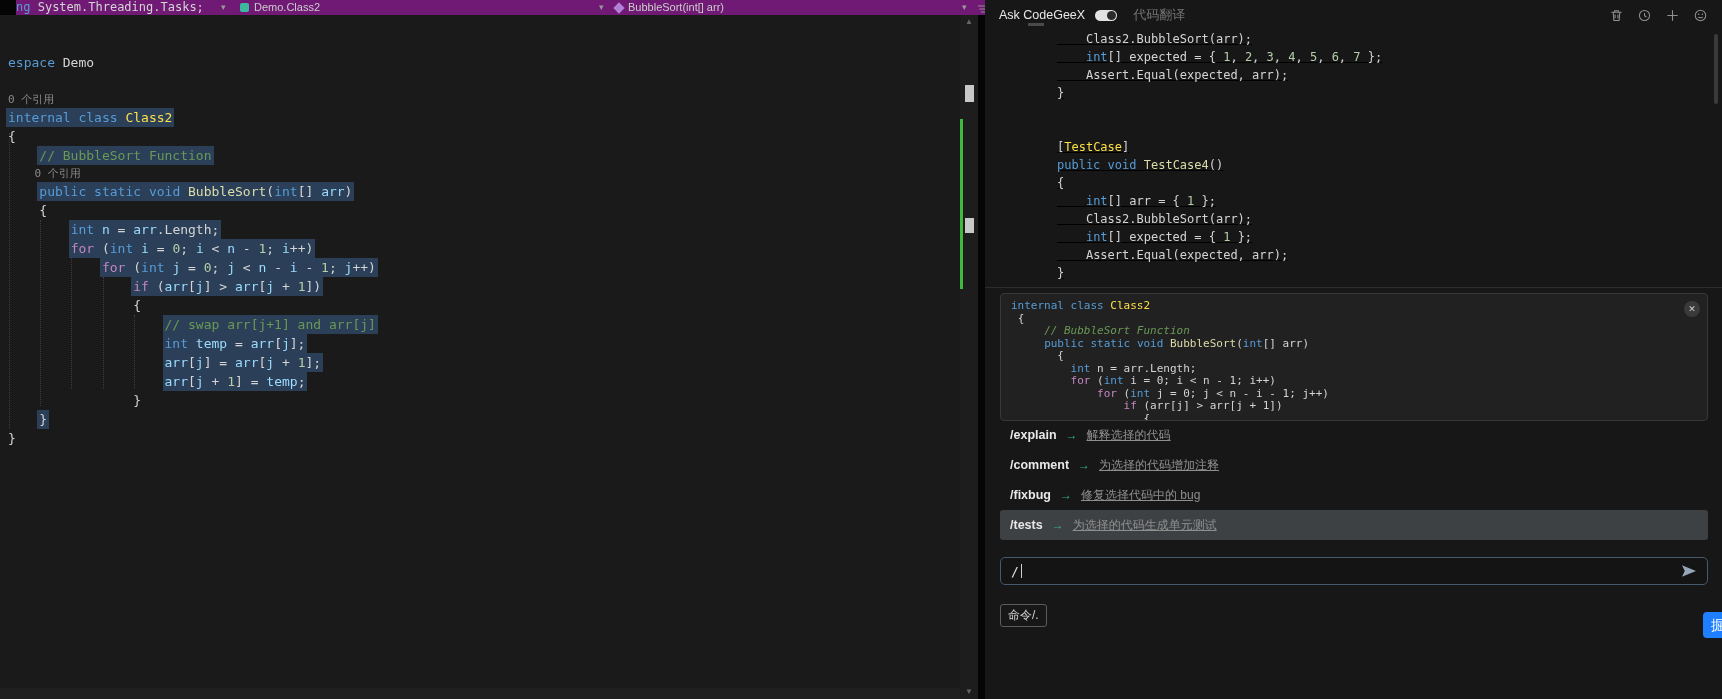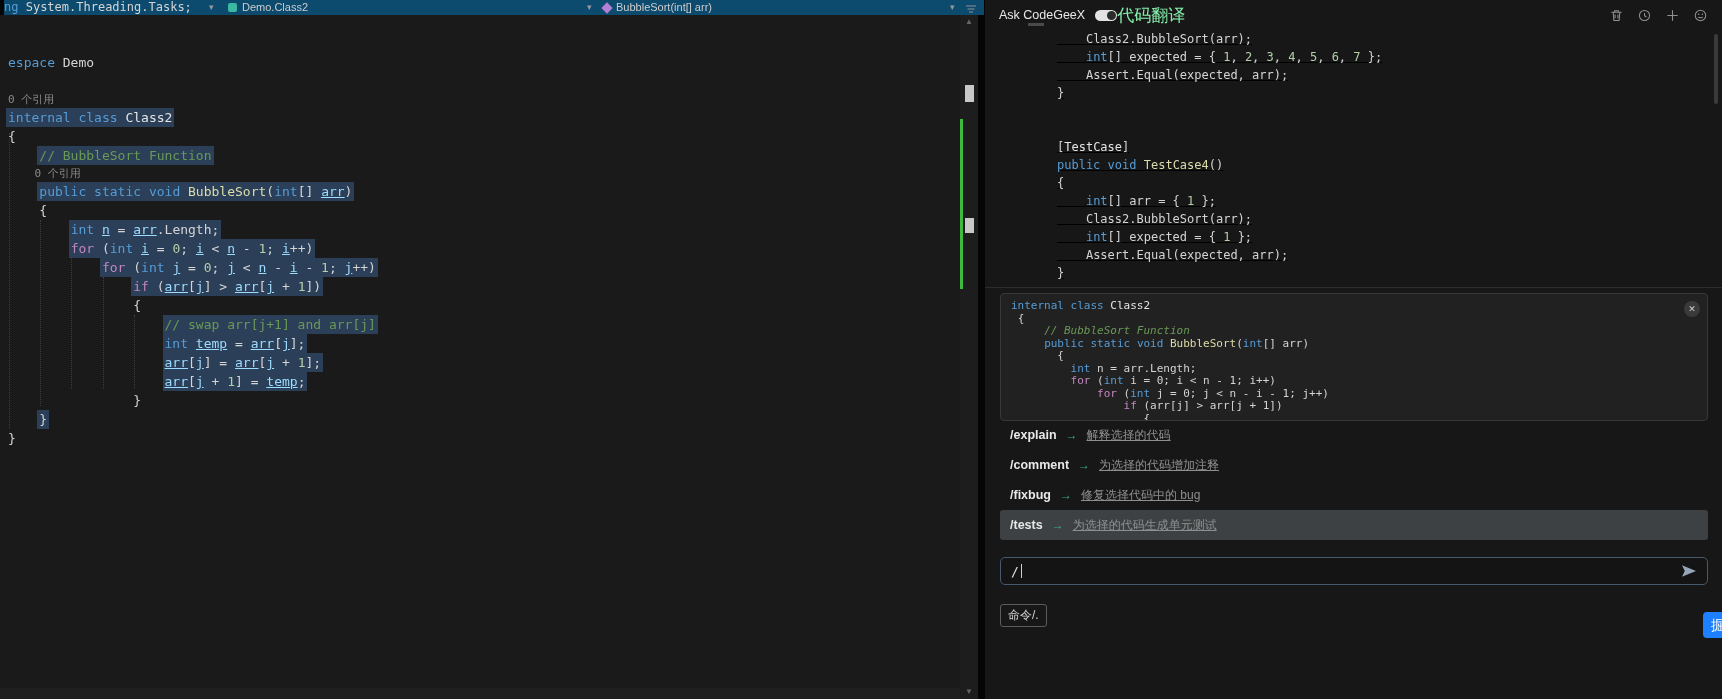--- a/index.html
+++ b/index.html
@@ -4,32 +4,32 @@
 <style>
   * { margin:0; padding:0; box-sizing:border-box; }
   html,body { width:1722px; height:699px; overflow:hidden; background:#050505; }
   body { font-family:"Liberation Sans", sans-serif; }
   #app { position:relative; width:1722px; height:699px; }
 
   
   .code { font-family:"DejaVu Sans Mono", monospace; white-space:pre; color:#d4d4d4; }
   .tk-k   { color:#569cd6; }
   .tk-ctl { color:#c586c0; }
-  .tk-ty  { color:#e5e5e5; }
+  .tk-ty  { color:#fde047; }
   .tk-m   { color:#dcdcaa; }
-  .tk-v   { color:#9cdcfe;text-decoration:underline; }
+  .tk-v   { color:#9cdcfe; }
   .tk-num { color:#b5cea8; }
   .tk-c   { color:#6a9955; }
   .tk-ci  { color:#6a9955; font-style:italic; }
   .tk-p   { color:#d4d4d4; }
   .tk-g   { color:#8a8a8a; }
   .selhl  { background:#2b3f58; box-shadow:0 0 0 2px #2b3f58; }
 
   
-  #navbar { position:absolute; left:4px; top:0; width:980px; height:15px; background:#0c4a6e; }
+  #navbar { position:absolute; left:16px; top:0; width:980px; height:15px; background:#701a75; }
   .nav-partial { position:absolute; left:0; top:-2px; font-size:12px; line-height:16px; }
   .chev { position:absolute; top:0; font-size:9px; color:#9a9a9a; line-height:15px; }
   .chev.c1 { left:205px; } .chev.c2 { left:583px; } .chev.c3 { left:946px; }
   .crumb { position:absolute; top:0; height:15px; display:flex; align-items:center; gap:5px;
            font-size:11px; color:#cccccc; line-height:15px; cursor:default; }
   .crumb-class { left:224px; } .crumb-member { left:599px; }
   .ic-class { width:9px; height:9px; border-radius:2px; background:#3db8a0; display:inline-block; }
   .ic-method { width:8px; height:8px; background:#b180d7; transform:rotate(45deg); display:inline-block; }
   .nav-settings { position:absolute; left:961px; top:1px; }
 
@@ -53,21 +53,21 @@
   .white-mark { position:absolute; left:5px; width:9px; background:#c8c8c8; }
   .wm1 { top:70px; height:17px; } .wm2 { top:203px; height:15px; }
   #hscroll { position:absolute; left:0; top:688px; width:960px; height:11px; background:#1f1f1f; }
 
   
   #panel { position:absolute; left:985px; top:0; width:737px; height:699px; background:#171717; }
   .p-header { position:absolute; left:0; top:0; width:100%; height:30px; display:flex; align-items:center; padding:0 14px;text-align:center; }
   .p-title { font-size:12.5px; color:#e8e8e8; }
   .toggle { margin-left:10px; width:22px; height:11px; background:#e3e3e3; border-radius:6px; position:relative; display:inline-block; }
   .toggle .knob { position:absolute; right:1px; top:1px; width:9px; height:9px; border-radius:50%; background:#2b2b2b; }
-  .p-tab { margin-left:0; font-size:17px; color:#86efac; cursor:default; }
+  .p-tab { margin-left:16px; font-size:13px; color:#737373; cursor:default; }
   .p-icons { margin-left:auto; display:flex; gap:13px; align-items:center; }
   .p-icons svg { display:block; }
 
   .fold-dash { position:absolute; left:43px; top:23px; width:16px; height:3px; background:#4a4a4a; }
   .test-area { position:absolute; left:20px; top:30px; right:12px; height:252px; overflow:hidden;text-decoration:underline; }
   .test-area .code { font-size:12px; padding-left:52px; }
   .test-area .cl { height:18px; line-height:18px; }
   .p-scrollbar { position:absolute; right:4px; top:34px; width:4px; height:70px; background:#3a3a3a; border-radius:2px; }
 
   .sep { position:absolute; left:0; top:287px; width:100%; height:1px; background:#2c2c2c; }

